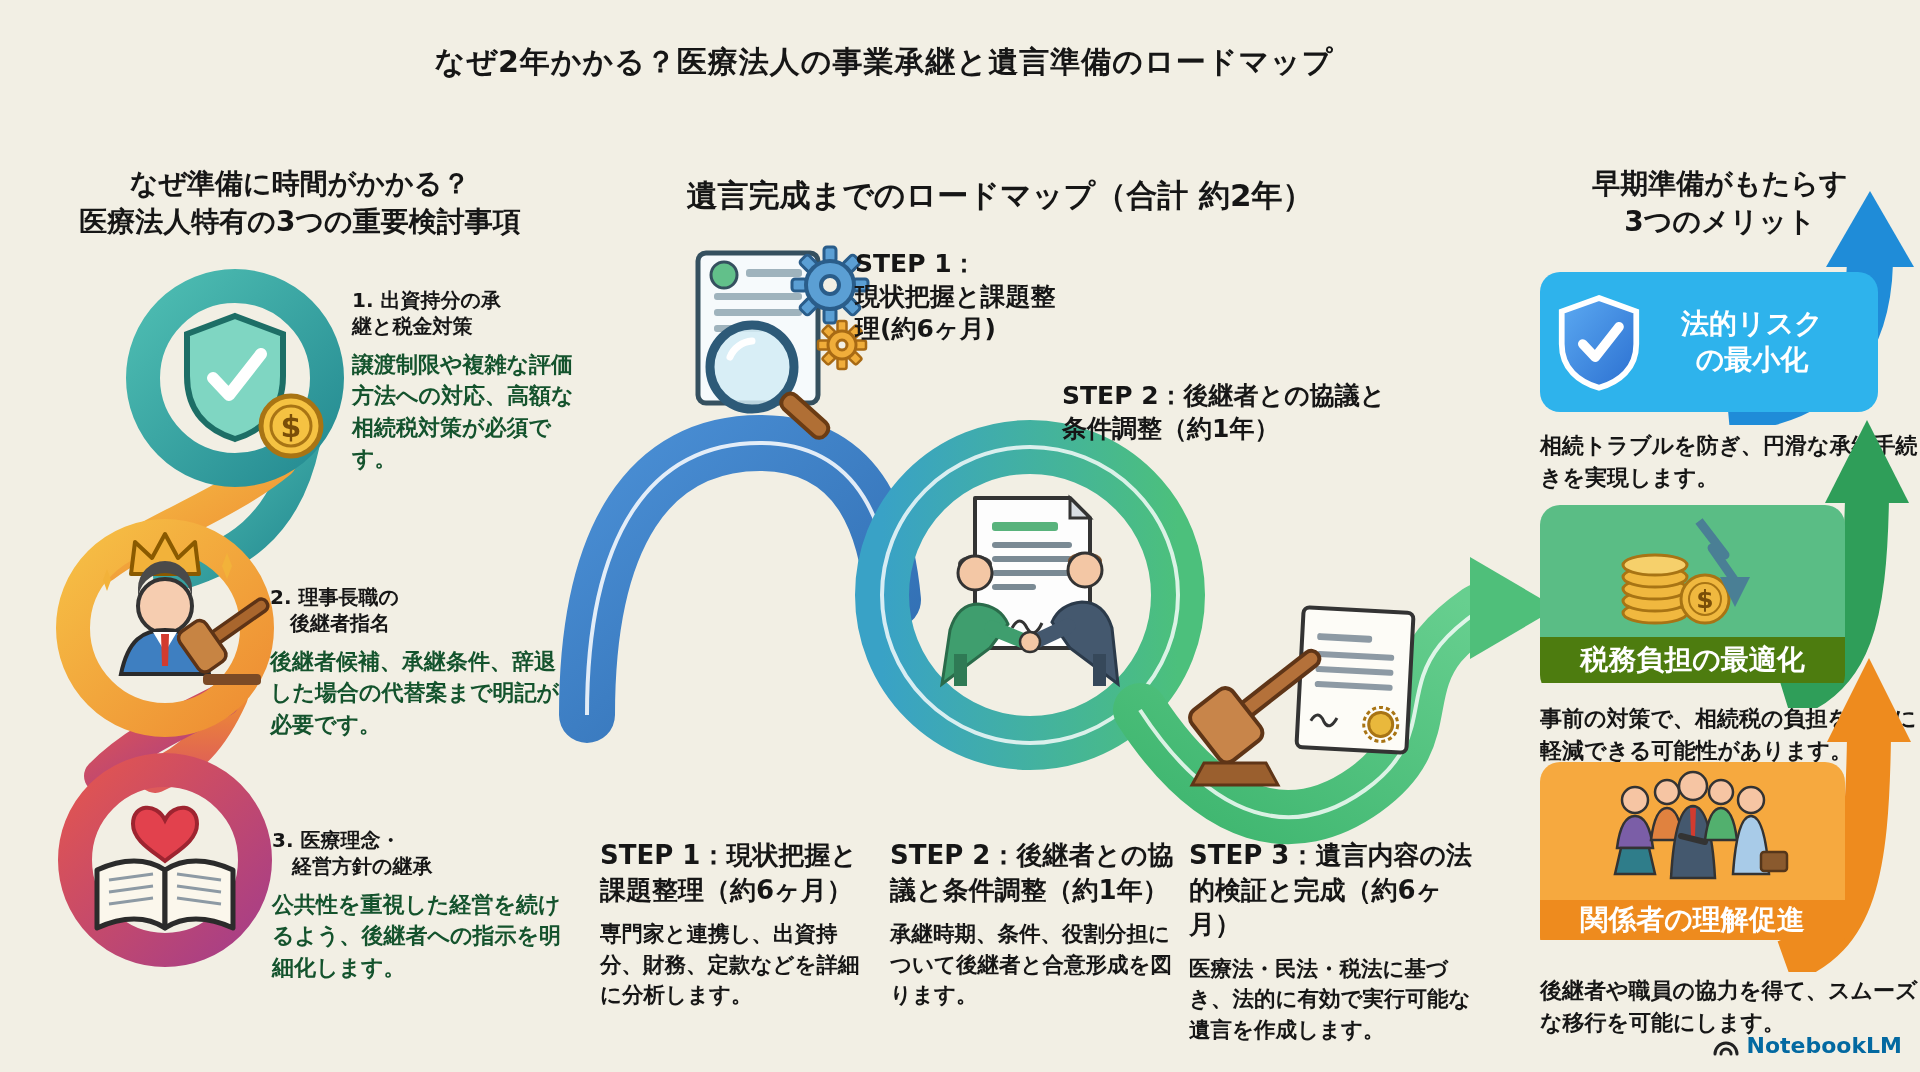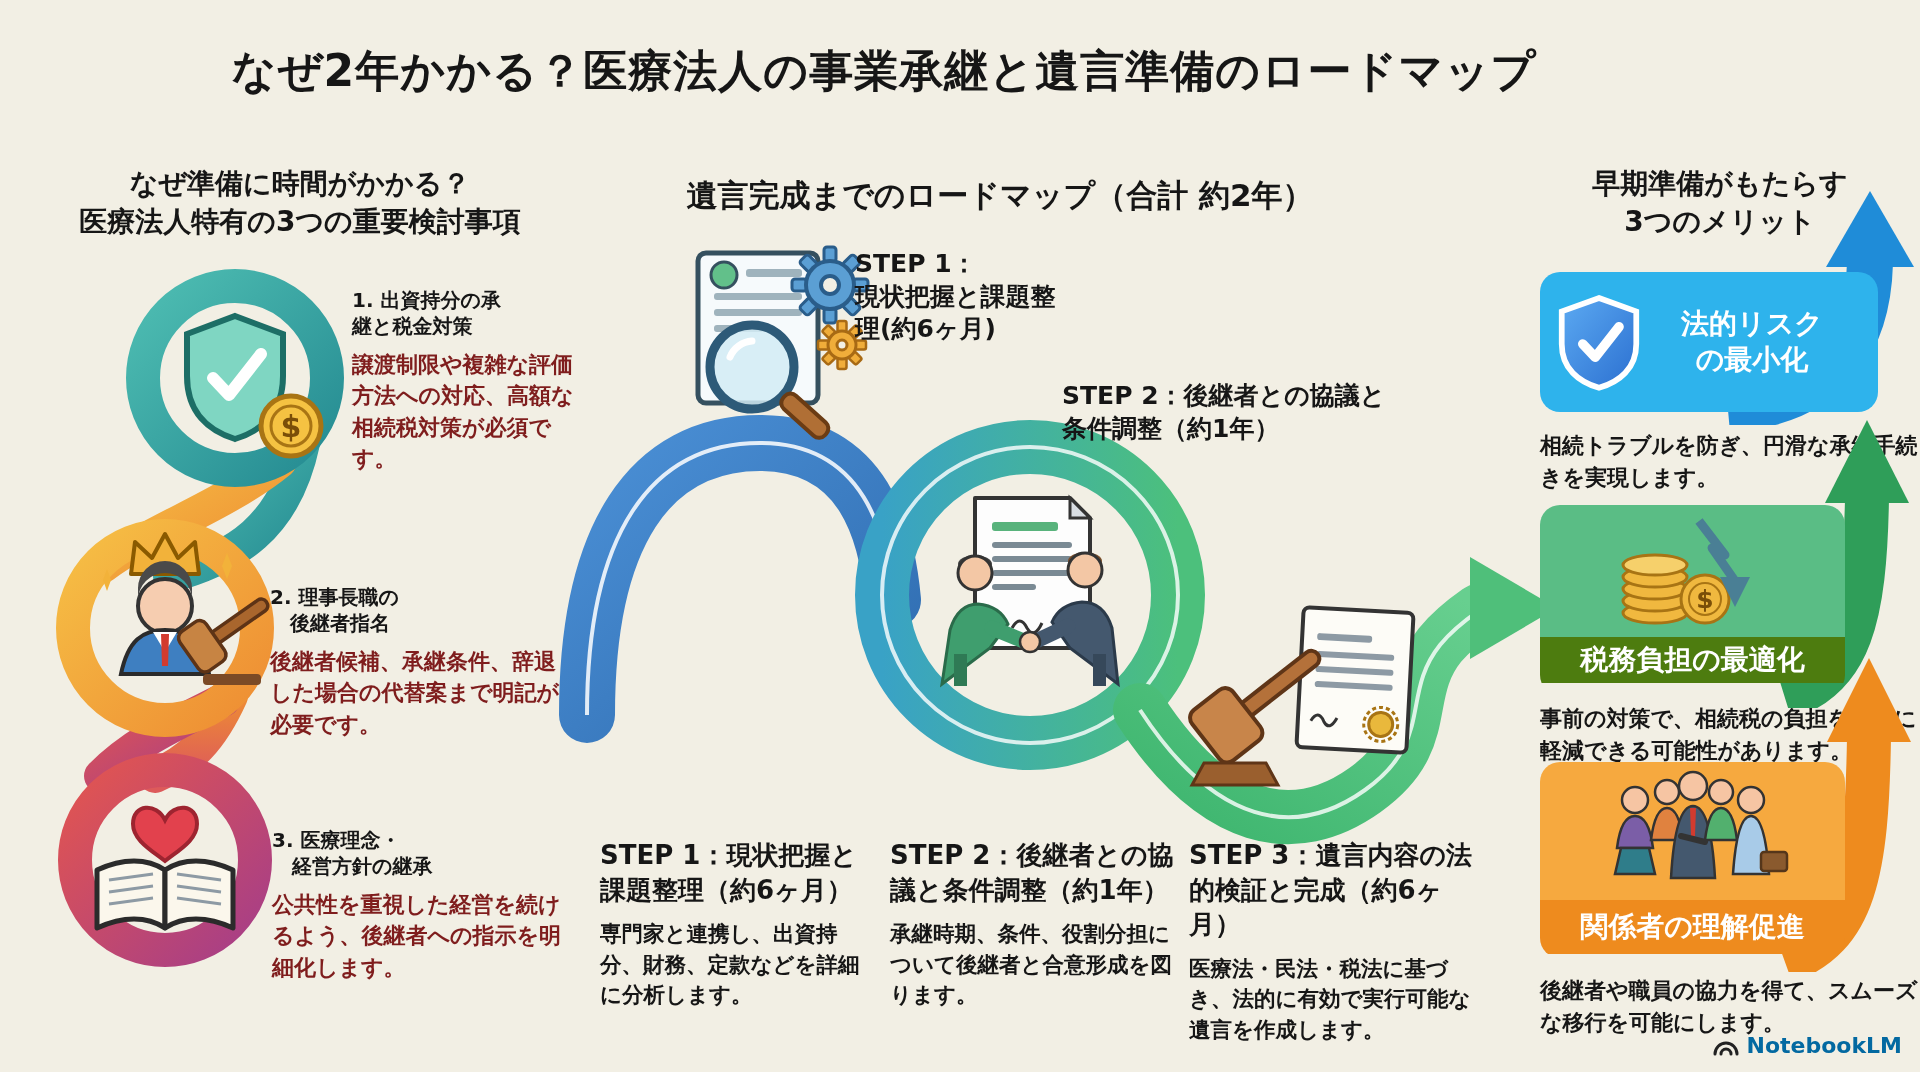--- a/index.html
+++ b/index.html
@@ -1,24 +1,24 @@
 <!DOCTYPE html>
 <html><head>
 <meta charset="utf-8">
 <style>
   html,body{margin:0;padding:0;background:#d8d5ca;}
   .canvas{position:relative;width:1920px;height:1072px;background:#f2efe4;overflow:hidden;
           font-family:"DejaVu Sans","Liberation Sans",sans-serif;color:#161616;}
   .abs{position:absolute;}
   .pre{white-space:pre-line;}
   .ctr{text-align:center;}
-  .main-title{width:1768px;top:42px;left:0;font-size:44px;font-weight:800;letter-spacing:1px;}
+  .main-title{width:1768px;top:42px;left:0;font-size:30px;font-weight:800;letter-spacing:1px;}
   .col-head{font-size:28px;font-weight:800;line-height:1.35;}
   .item-title{font-size:20px;font-weight:800;line-height:1.28;}
-  .item-body{font-size:22px;font-weight:700;line-height:1.42;margin-top:10px;color:#7f1d1d;}
+  .item-body{font-size:22px;font-weight:700;line-height:1.42;margin-top:10px;color:#14532d;}
   .map-head{font-size:31px;font-weight:800;}
   .step-label{font-size:25px;font-weight:800;line-height:1.3;}
   .step-title{font-size:26px;font-weight:800;line-height:1.33;}
   .step-body{font-size:21.5px;font-weight:700;line-height:1.42;margin-top:12px;}
   .benefit-card{border-radius:20px;z-index:2;}
   .benefit-label{color:#fff;font-size:28px;font-weight:800;line-height:1.3;}
   .benefit-band{display:flex;align-items:center;justify-content:center;}
   .benefit-body{font-size:22px;font-weight:700;line-height:1.45;}
   .arrow-svg{z-index:1;}
   .brand{display:flex;align-items:center;gap:7px;font-size:22px;font-weight:700;color:#0369a1;}
@@ -323,21 +323,21 @@
         <path d="M 78 108 Q 82 36 100 36 Q 118 36 122 108 Z" fill="#44586e" stroke="#333" stroke-width="2.5"></path>
         <polygon points="97,38 103,38 102,66 98,66" fill="#d23b2f"></polygon>
         <circle cx="128" cy="22" r="12" fill="#f6c5a3" stroke="#333" stroke-width="2.5"></circle>
         <path d="M 112 70 Q 116 38 128 38 Q 140 38 144 70 Z" fill="#52b06e" stroke="#333" stroke-width="2.5"></path>
         <circle cx="158" cy="30" r="13" fill="#f6c5a3" stroke="#333" stroke-width="2.5"></circle>
         <path d="M 140 104 Q 144 46 158 46 Q 172 46 176 104 Z" fill="#a8cbe8" stroke="#333" stroke-width="2.5"></path>
         <rect x="168" y="82" width="26" height="19" rx="3" fill="#8a5a2e" stroke="#55361a" stroke-width="2.5"></rect>
         <line x1="88" y1="66" x2="112" y2="72" stroke="#333" stroke-width="6" stroke-linecap="round"></line>
       </svg>
     </div>
-    <div class="benefit-band" style="height:54px;background:#ee8b1e;">
+    <div class="benefit-band" style="height:40px;background:#ee8b1e;">
       <div class="benefit-label">関係者の理解促進</div>
     </div>
   </div>
   <div class="abs benefit-body" style="left:1540px;top:975px;width:380px;">後継者や職員の協力を得て、スムーズな移行を可能にします。</div>
 
   <div class="abs brand" style="right:18px;bottom:14px;">
     <svg width="28" height="24" viewBox="0 0 28 24">
       <path d="M 3 20 A 11 11 0 0 1 25 20" fill="none" stroke="#222" stroke-width="3" stroke-linecap="round"></path>
       <path d="M 9 20 A 5 5 0 0 1 19 20" fill="none" stroke="#222" stroke-width="3" stroke-linecap="round"></path>
     </svg>

